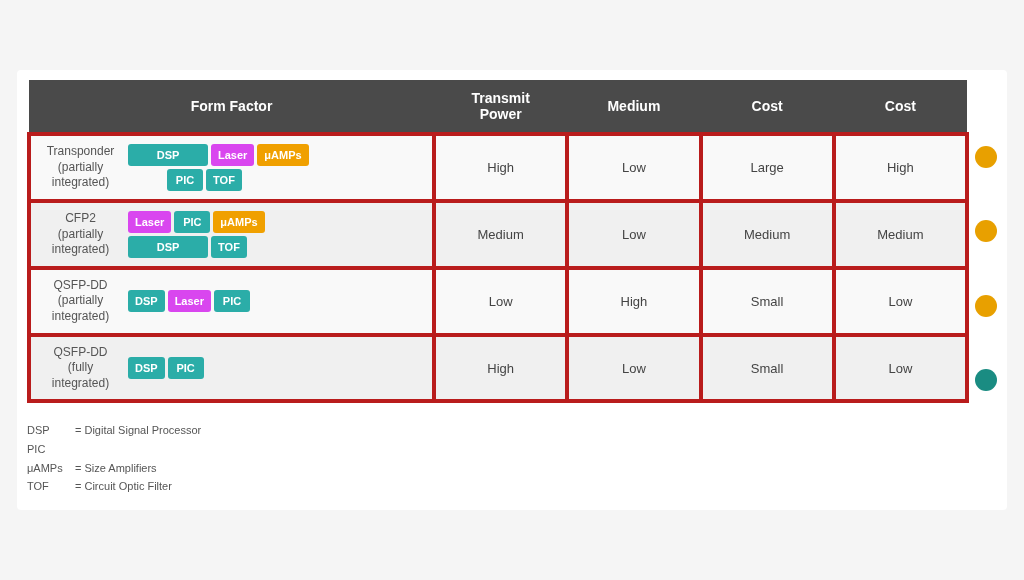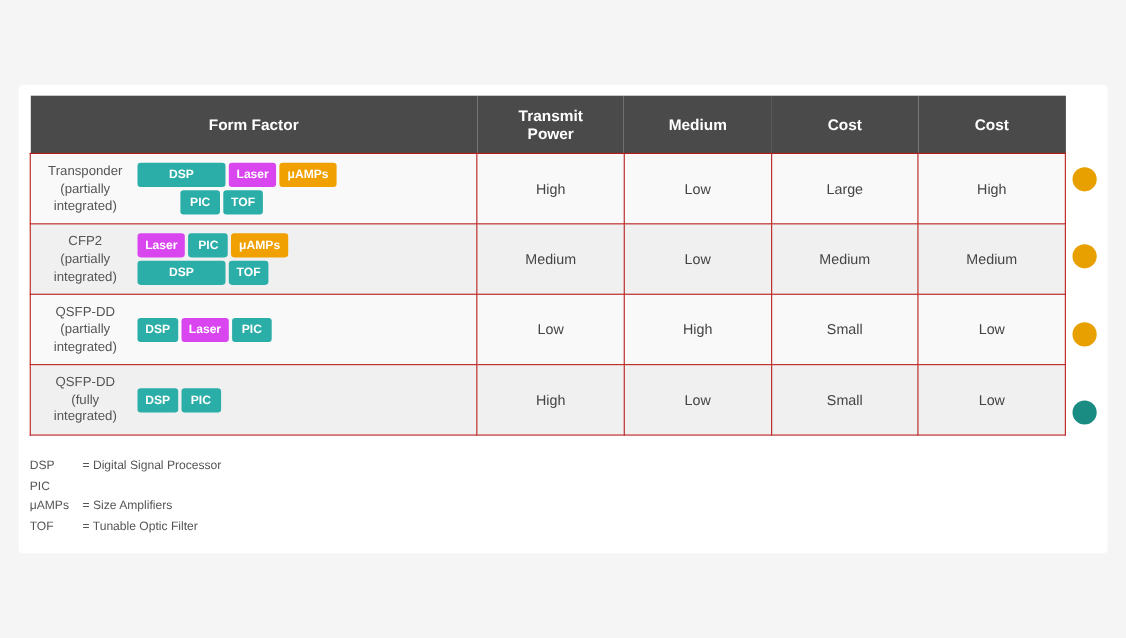--- a/index.html
+++ b/index.html
@@ -33,21 +33,21 @@
       padding: 10px 8px;
       font-size: 14px;
     }
     .comparison-table th.form-factor-header {
       width: 38%;
     }
     .comparison-table th.col-header {
       width: 12.5%;
     }
     .comparison-table td {
-      border: 1px solid #b91c1c;
+      border: 4px solid #b91c1c;
       padding: 8px 6px;
       text-align: center;
       vertical-align: middle;
       font-size: 13px;
       color: #444;
       background: #f9f9f9;
     }
     .comparison-table td.form-factor-cell {
       text-align: left;
       padding-left: 12px;
@@ -290,19 +290,19 @@
         </div>
         <div class="legend-row">
           <span class="legend-key">PIC</span>
         </div>
         <div class="legend-row">
           <span class="legend-key">μAMPs</span>
           <span>= Size Amplifiers</span>
         </div>
         <div class="legend-row">
           <span class="legend-key">TOF</span>
-          <span>= Tunable Optic Filter</span>
+          <span>= Circuit Optic Filter</span>
         </div>
       </div>
     <div class="callout-boxes">
     </div>
   </div>
 </div>
 
 </body></html>

